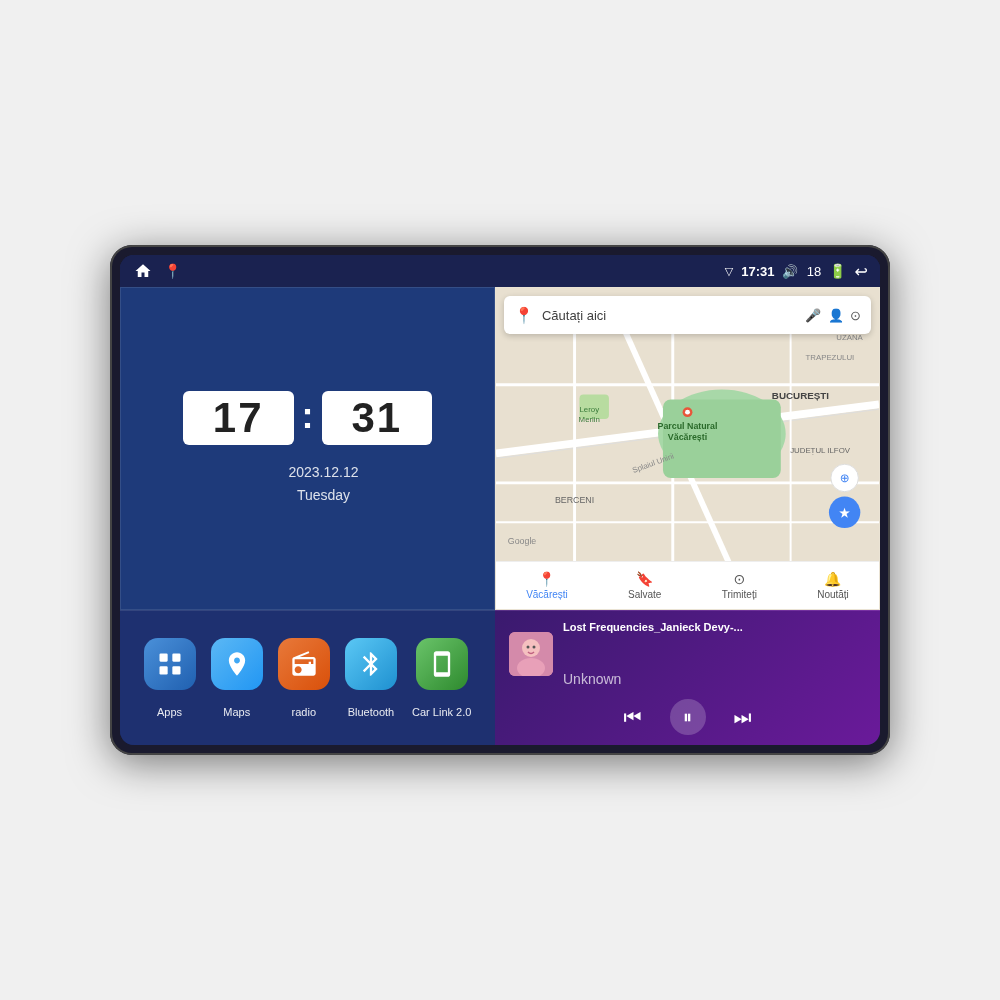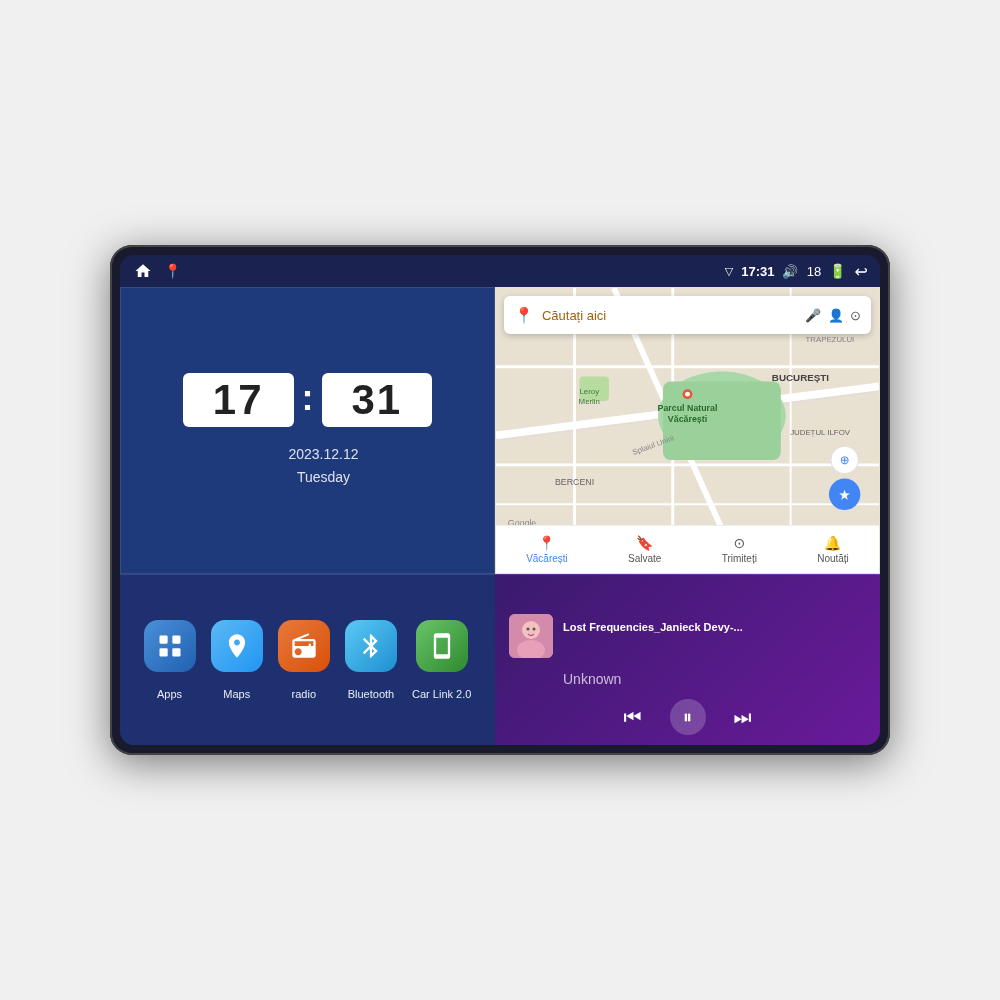--- a/index.html
+++ b/index.html
@@ -154,21 +154,21 @@
     }
 
     .map-search-pin {
       color: #e8563a;
       font-size: 16px;
     }
 
     .map-search-text {
       flex: 1;
       font-size: 13px;
-      color: #a16207;
+      color: #404040;
     }
 
     .map-search-icons {
       display: flex;
       gap: 6px;
       align-items: center;
     }
 
     
     .map-svg-container {
@@ -281,21 +281,20 @@
 
     .music-text { flex: 1; overflow: hidden; }
 
     .music-title {
       color: white;
       font-size: 11px;
       font-weight: bold;
       white-space: nowrap;
       overflow: hidden;
       text-overflow: ellipsis;
-      margin-top: 36px;
     }
 
     .music-artist {
       color: rgba(255,255,255,0.7);
       font-size: 14px;
       margin-top: 38px;
     }
 
     .music-controls {
       display: flex;

